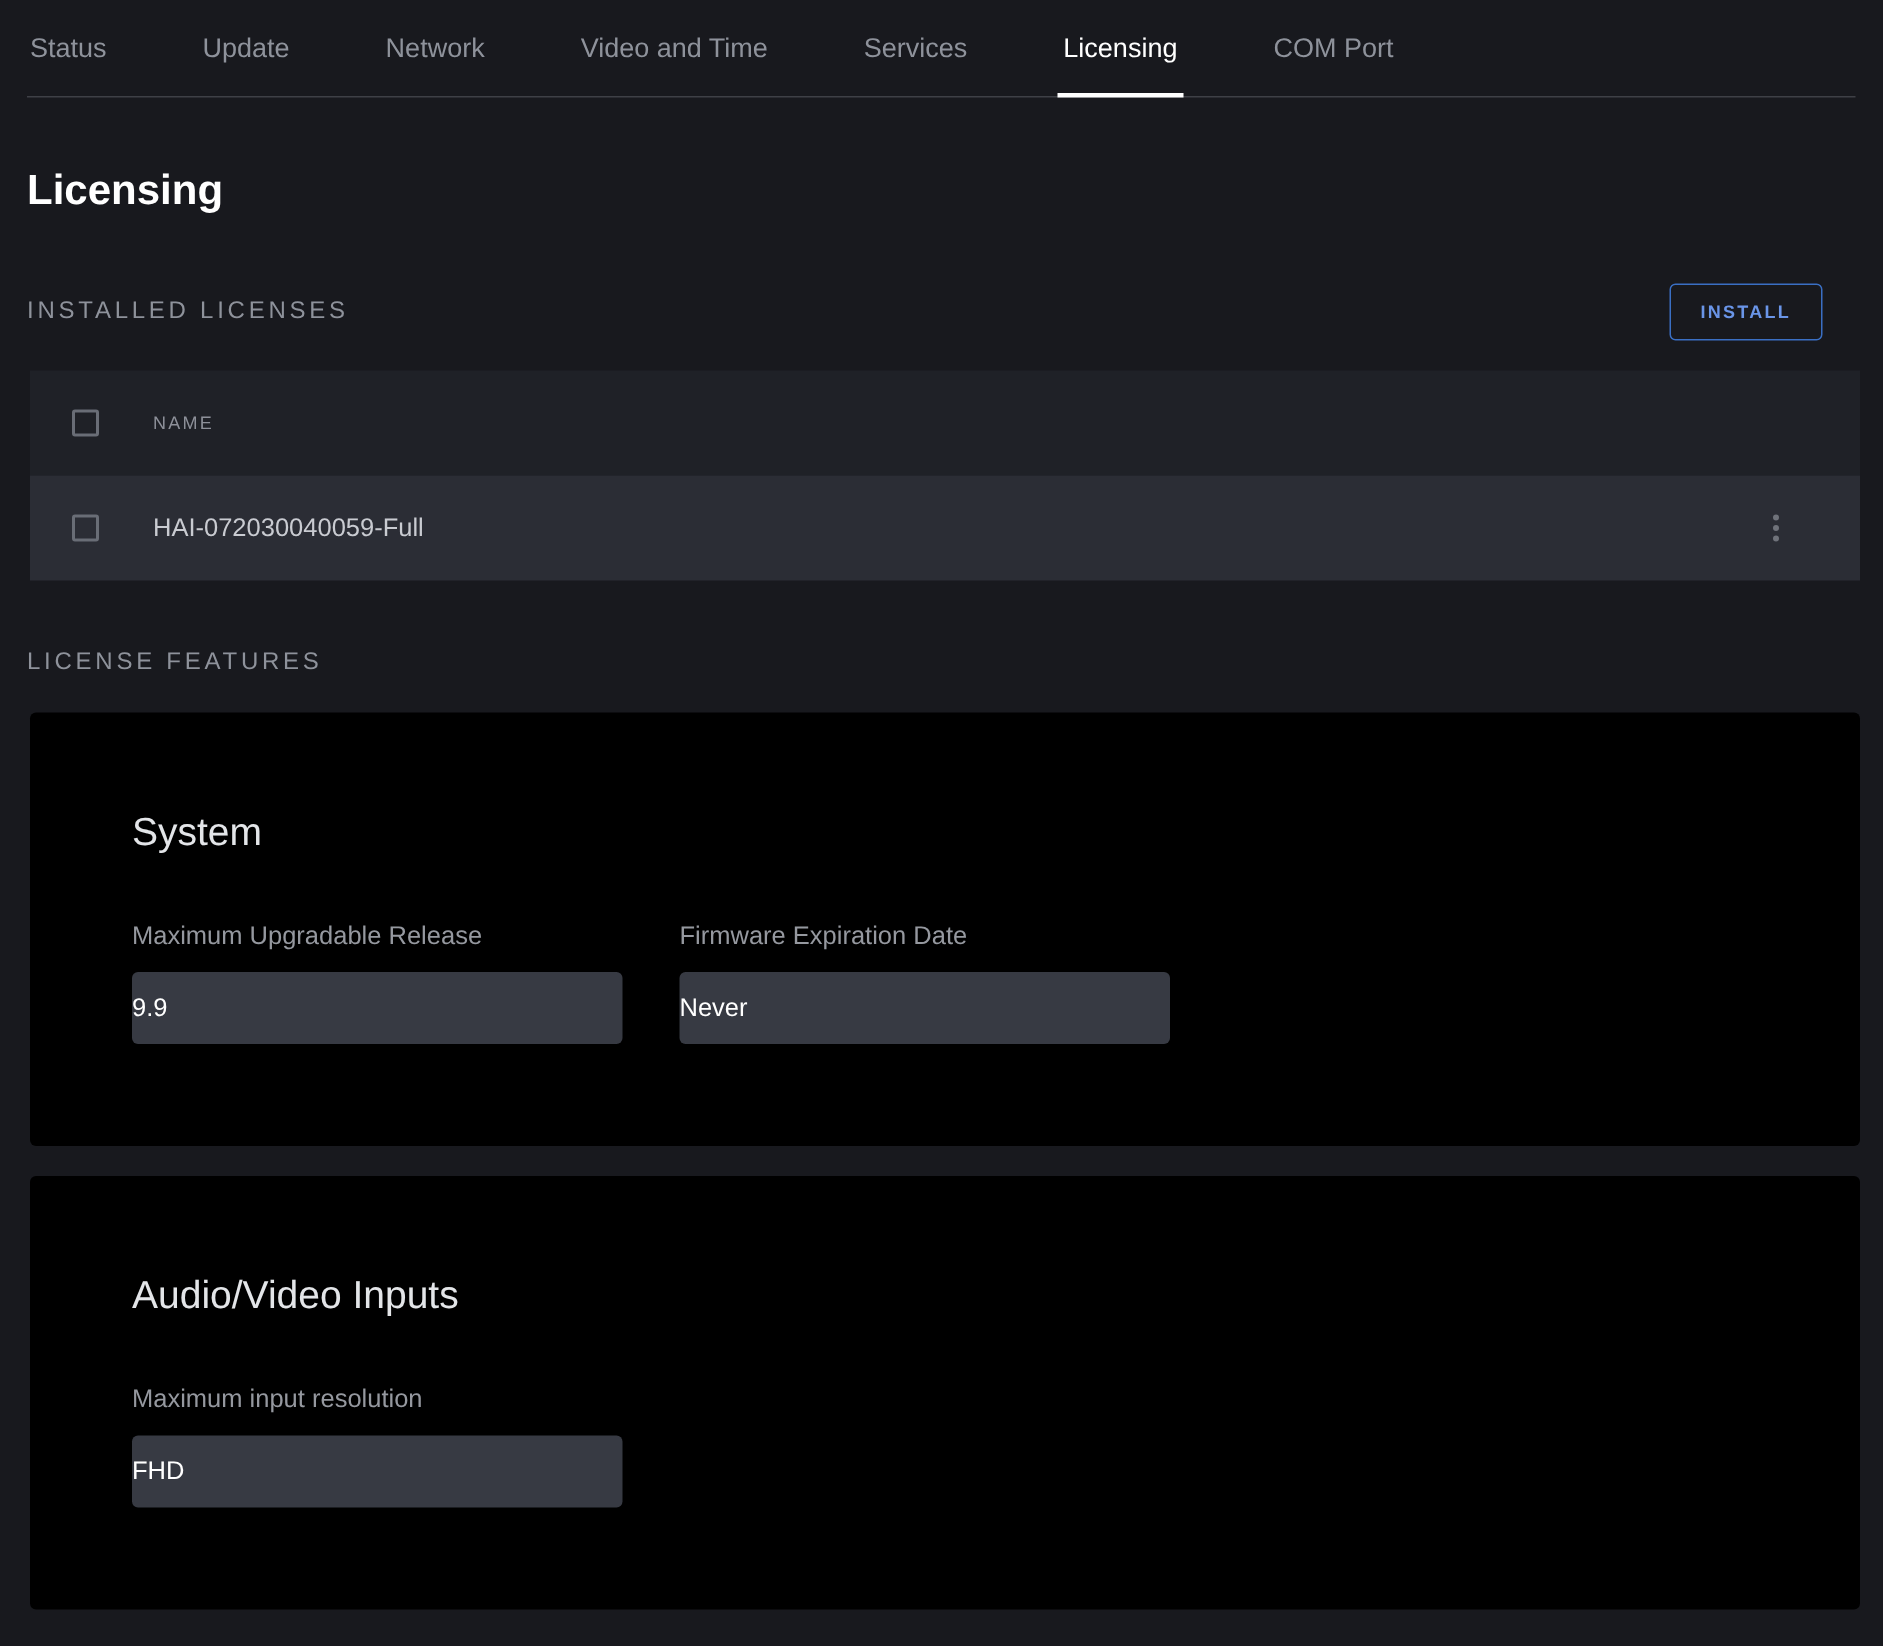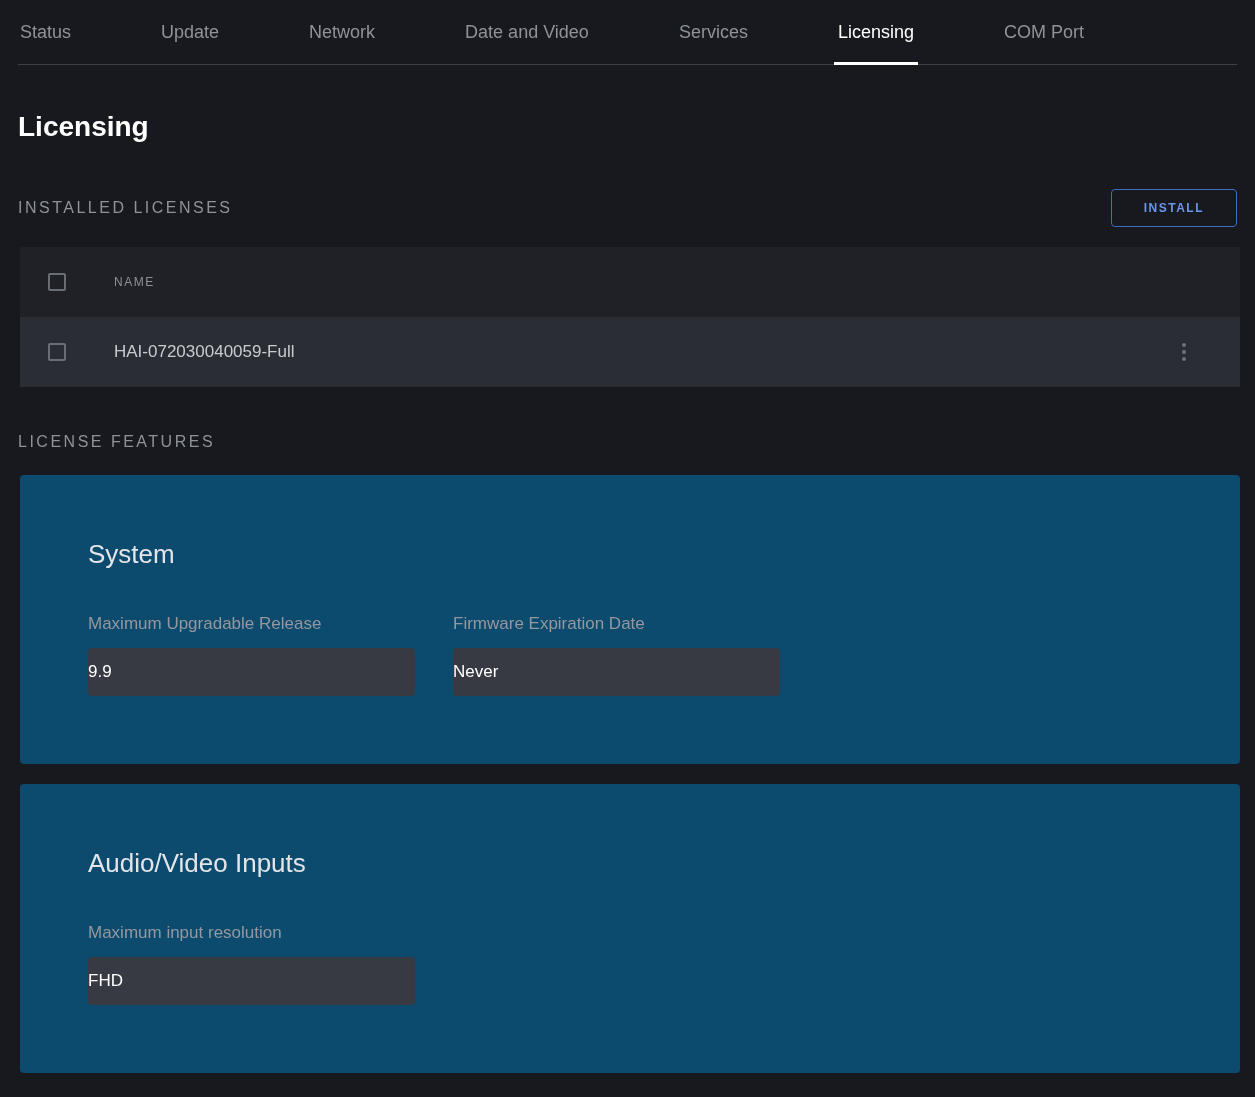--- a/index.html
+++ b/index.html
@@ -11,21 +11,21 @@
     width: 1255px;
     height: 1097px;
     overflow: hidden;
     color: #c9cbd1;
   }
 
   
   .tabbar {
     display: flex;
     align-items: flex-end;
-    gap: 86px;
+    gap: 60px;
     margin: 0 18px;
     border-bottom: 1px solid #3e4046;
     padding-top: 14px;
   }
   .tab {
     font-size: 18px;
     color: #8e929b;
     padding: 8px 2px 21px 2px;
     cursor: pointer;
     position: relative;
@@ -59,30 +59,31 @@
     justify-content: space-between;
     margin: 46px 18px 0 18px;
   }
   .section-label {
     font-size: 16px;
     letter-spacing: 2.5px;
     color: #8e929b;
     text-transform: uppercase;
   }
   .btn-install {
+    margin-right: 22px;
     background: transparent;
     border: 1px solid #3a6fc4;
     color: #6a95e8;
     font-family: "Liberation Sans", sans-serif;
     font-size: 12px;
     font-weight: bold;
     letter-spacing: 1.5px;
     text-transform: uppercase;
     border-radius: 4px;
-    padding: 11px 32px;
+    padding: 11px 20px;
     cursor: pointer;
   }
 
   
   .license-table {
     margin: 20px 15px 0 20px;
   }
   .lt-row {
     display: flex;
     align-items: center;
@@ -94,21 +95,21 @@
     width: 18px;
     height: 18px;
     border: 2px solid #696d76;
     border-radius: 2px;
     margin-left: 28px;
     flex: 0 0 auto;
     cursor: pointer;
     background: transparent;
   }
   .lt-col-name {
-    margin-left: 48px;
+    margin-left: 36px;
     flex: 1 1 auto;
   }
   .lt-head .lt-col-name {
     font-size: 12px;
     letter-spacing: 1.5px;
     color: #8d9099;
     text-transform: uppercase;
   }
   .lt-body .lt-col-name {
     font-size: 17px;
@@ -126,21 +127,21 @@
     width: 4px;
     height: 4px;
     border-radius: 50%;
     background: #6f727a;
   }
 
   
   .cards { margin-top: 24px; }
   .card {
     margin: 0 15px 20px 20px;
-    background: #0c4a6e;
+    background: #000000;
     border-radius: 4px;
     padding: 64px 68px 68px 68px;
   }
   .card-title {
     font-size: 26px;
     font-weight: normal;
     color: #e3e5e8;
   }
   .fields {
     display: flex;
@@ -162,21 +163,21 @@
     color: #ffffff;
   }
 </style>
 </head>
 <body>
 
 <nav class="tabbar">
   <div class="tab">Status</div>
   <div class="tab">Update</div>
   <div class="tab">Network</div>
-  <div class="tab">Date and Video</div>
+  <div class="tab">Video and Time</div>
   <div class="tab">Services</div>
   <div class="tab active">Licensing</div>
   <div class="tab">COM Port</div>
 </nav>
 
 <h1 class="page-title">Licensing</h1>
 
 <div class="section-head">
   <div class="section-label">INSTALLED LICENSES</div>
   <button class="btn-install">INSTALL</button>

